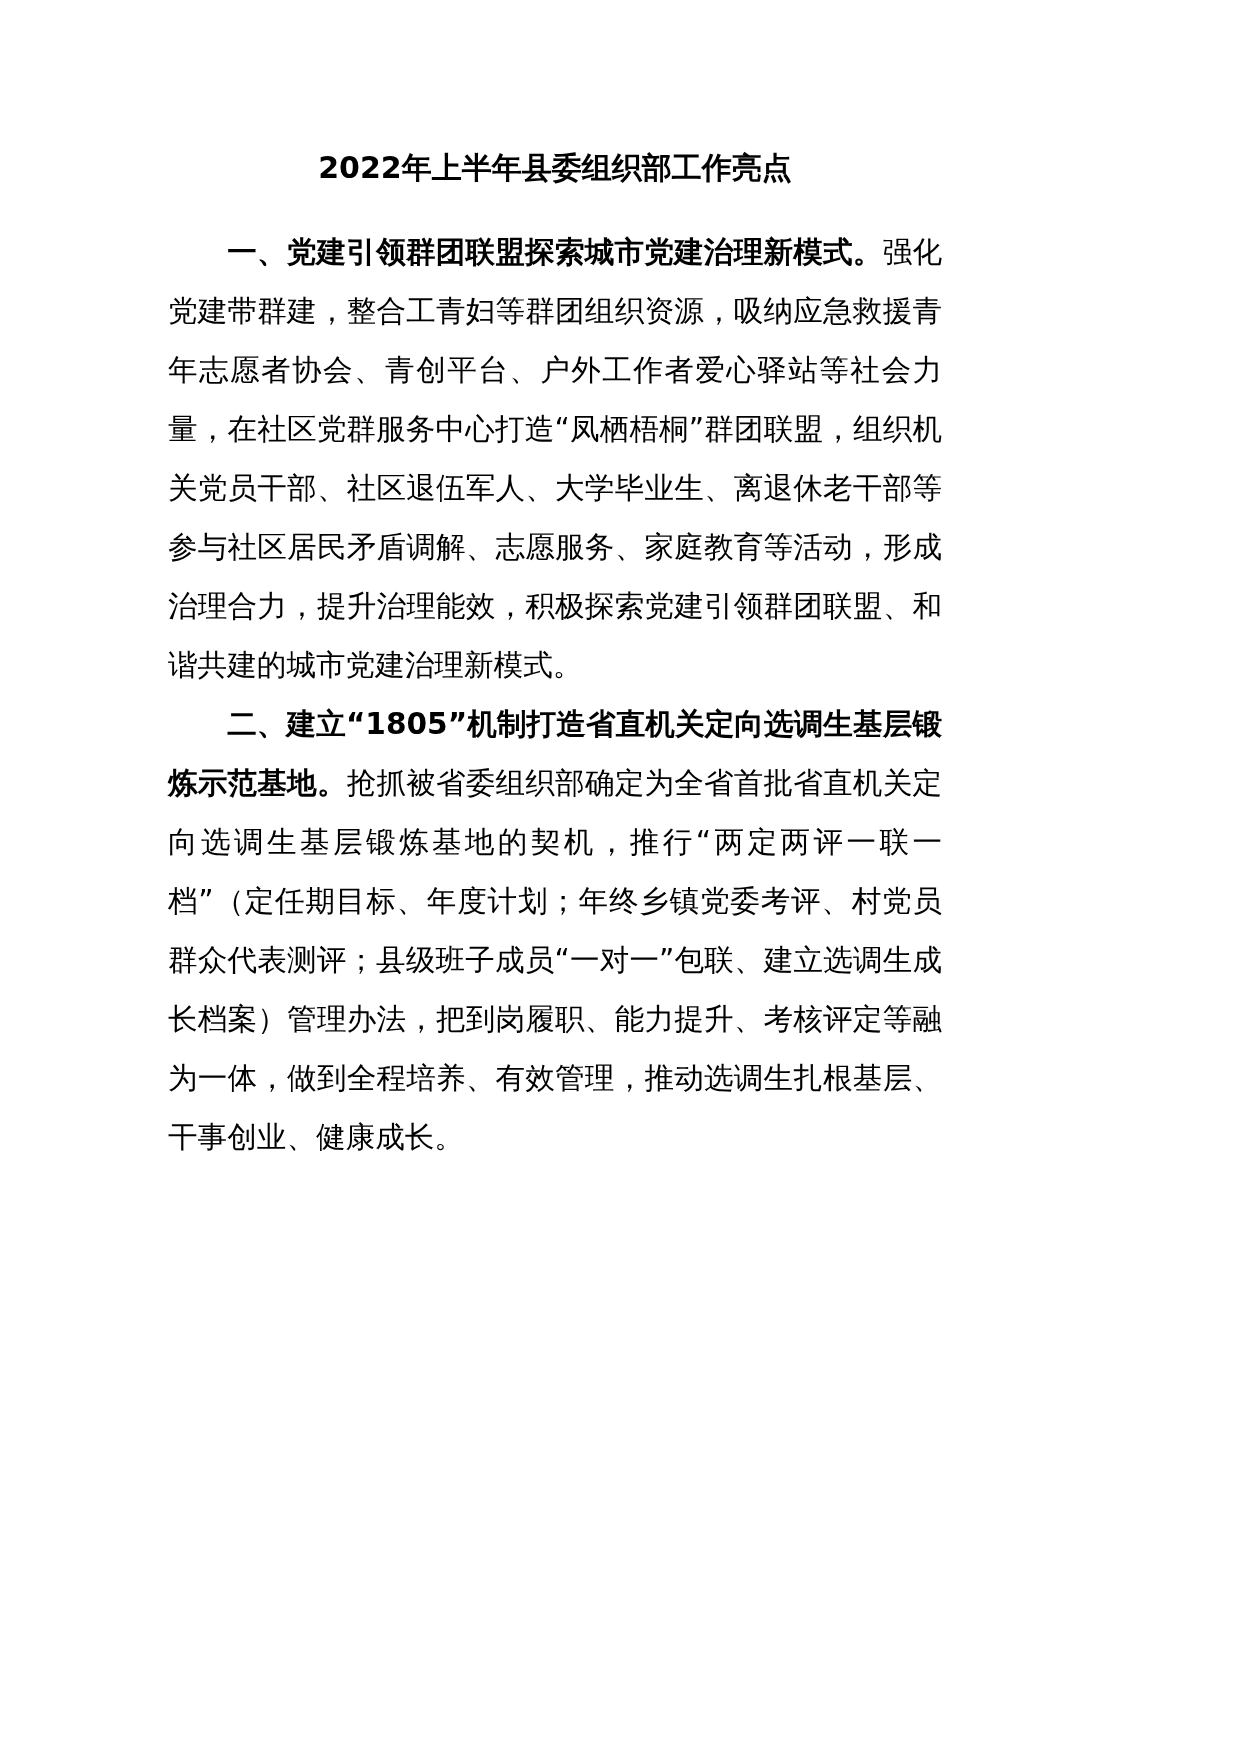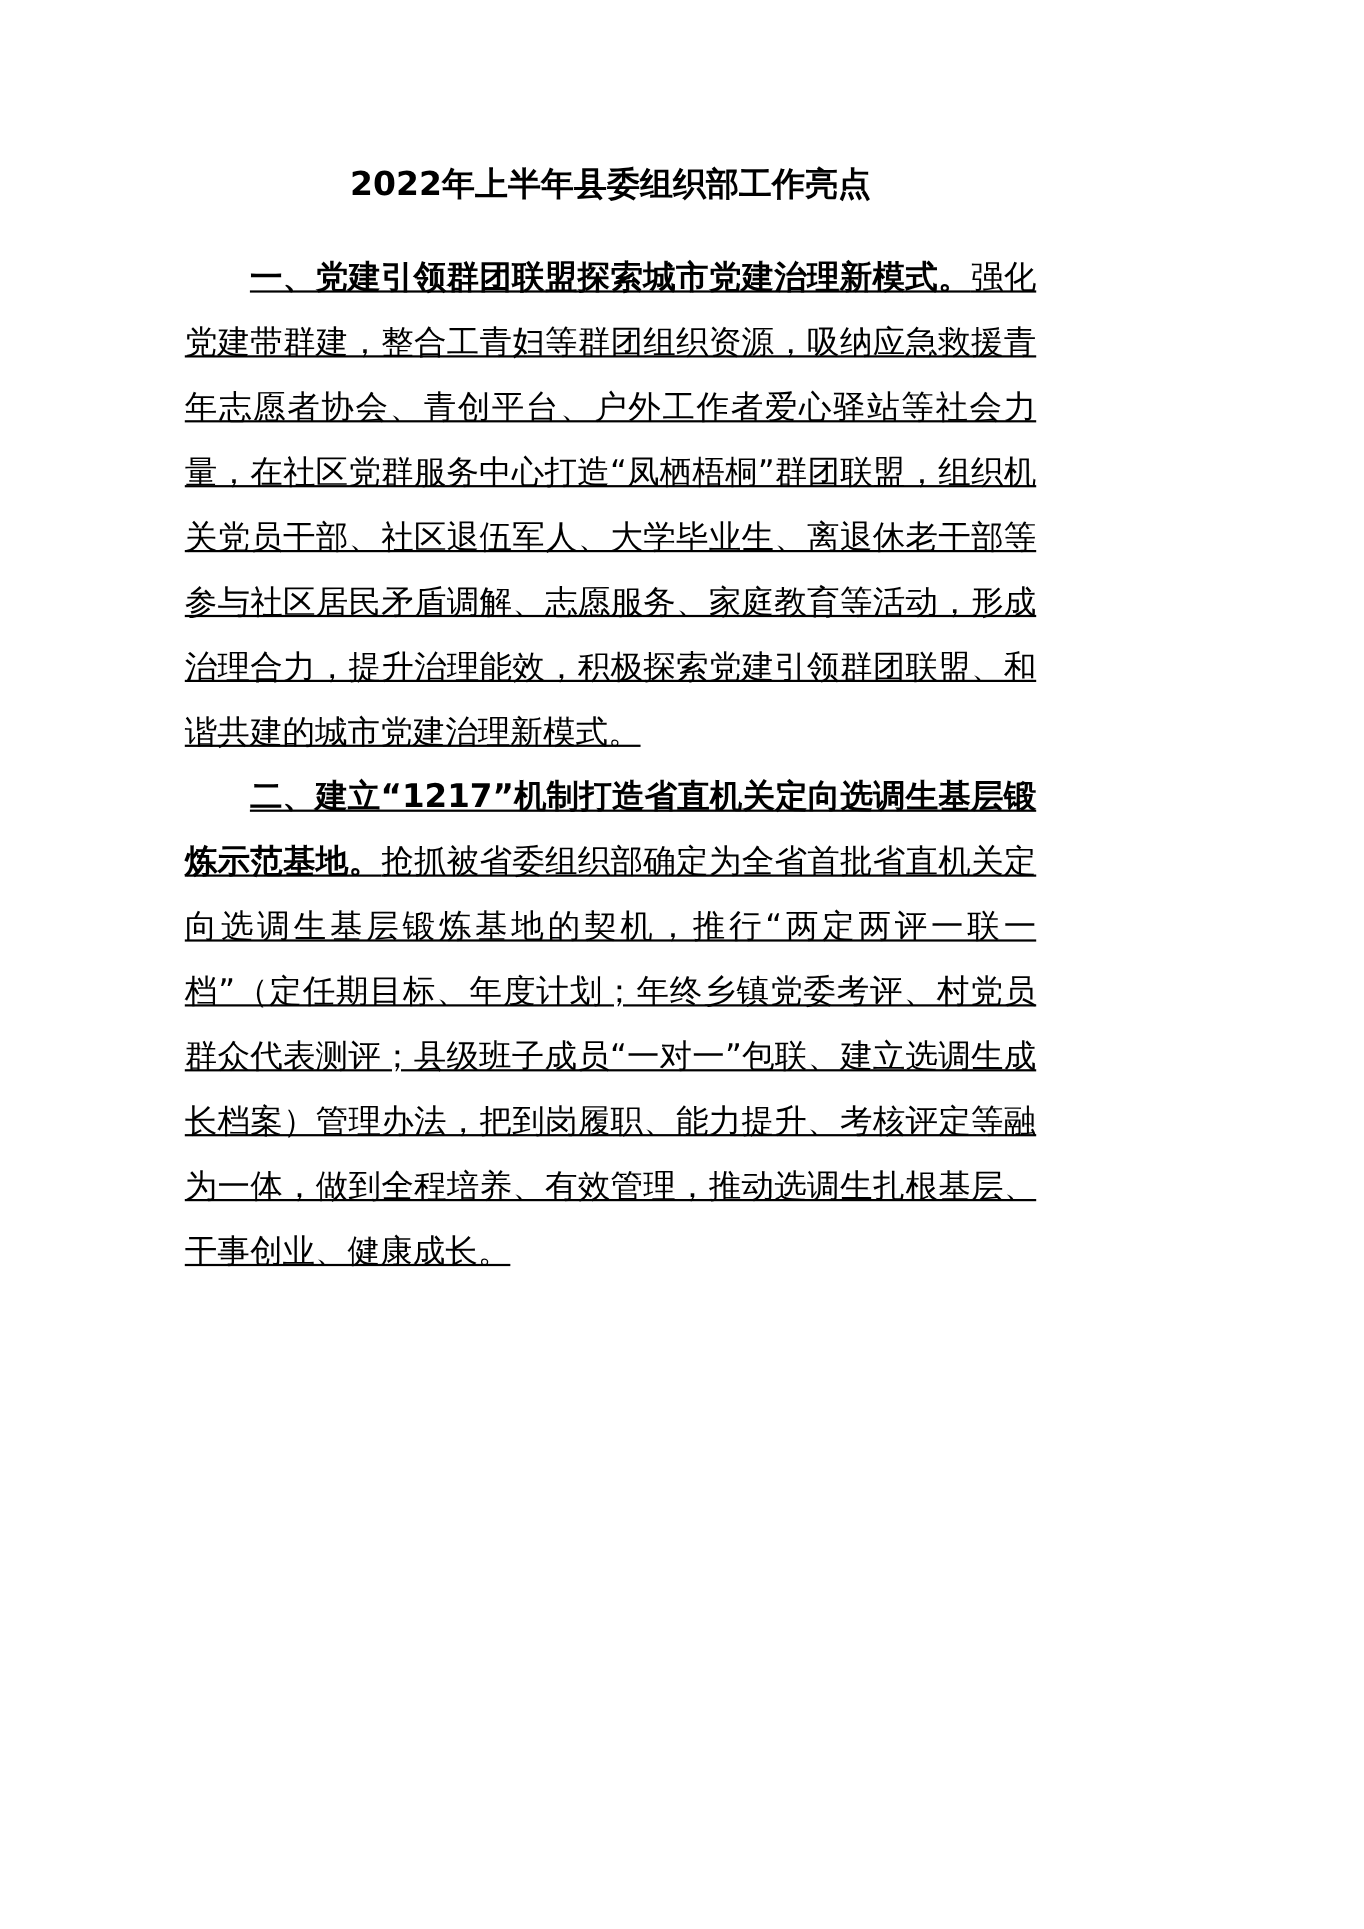--- a/index.html
+++ b/index.html
@@ -40,34 +40,33 @@
     top: 223px;
     width: 774px;
   }
   .para {
     margin: 0;
     font-size: 29.6px;
     line-height: 59px;
     text-indent: 2em;
     text-align: justify;
     text-justify: inter-ideograph;
-    text-decoration: underline;
   }
   .para + .para {
     margin-top: 0;
   }
   .heading {
     font-weight: bold;
   }
 </style>
 </head>
 <body>
 
 <div class="page">
   <div class="title">2022年上半年县委组织部工作亮点</div>
 
   <div class="body">
     <p class="para"><span class="heading">一、党建引领群团联盟探索城市党建治理新模式。</span><span>强化党建带群建，整合工青妇等群团组织资源，吸纳应急救援青年志愿者协会、青创平台、户外工作者爱心驿站等社会力量，在社区党群服务中心打造“凤栖梧桐”群团联盟，组织机关党员干部、社区退伍军人、大学毕业生、离退休老干部等参与社区居民矛盾调解、志愿服务、家庭教育等活动，形成治理合力，提升治理能效，积极探索党建引领群团联盟、和谐共建的城市党建治理新模式。</span></p>
 
-    <p class="para"><span class="heading">二、建立“1217”机制打造省直机关定向选调生基层锻炼示范基地。</span><span>抢抓被省委组织部确定为全省首批省直机关定向选调生基层锻炼基地的契机，推行“两定两评一联一档”（定任期目标、年度计划；年终乡镇党委考评、村党员群众代表测评；县级班子成员“一对一”包联、建立选调生成长档案）管理办法，把到岗履职、能力提升、考核评定等融为一体，做到全程培养、有效管理，推动选调生扎根基层、干事创业、健康成长。</span></p>
+    <p class="para"><span class="heading">二、建立“1805”机制打造省直机关定向选调生基层锻炼示范基地。</span><span>抢抓被省委组织部确定为全省首批省直机关定向选调生基层锻炼基地的契机，推行“两定两评一联一档”（定任期目标、年度计划；年终乡镇党委考评、村党员群众代表测评；县级班子成员“一对一”包联、建立选调生成长档案）管理办法，把到岗履职、能力提升、考核评定等融为一体，做到全程培养、有效管理，推动选调生扎根基层、干事创业、健康成长。</span></p>
 
   </div>
 </div>
 
 </body></html>

